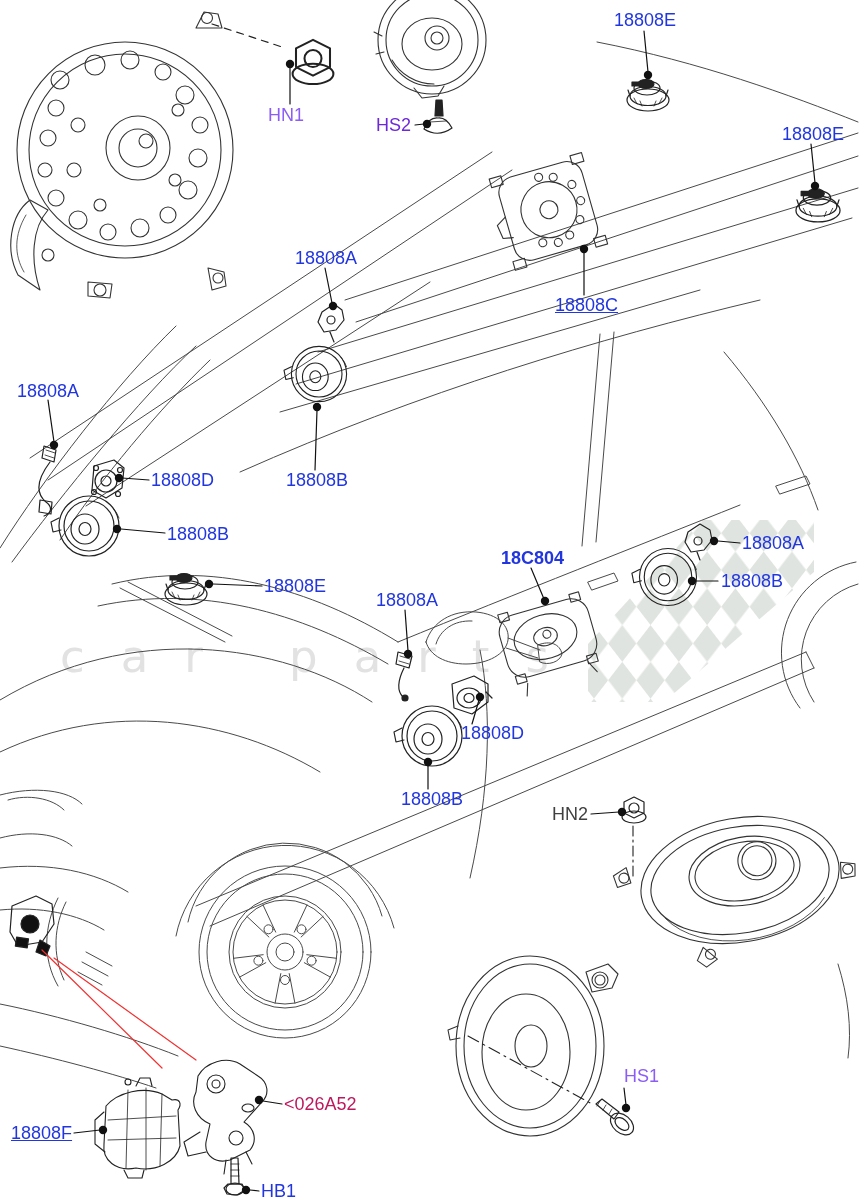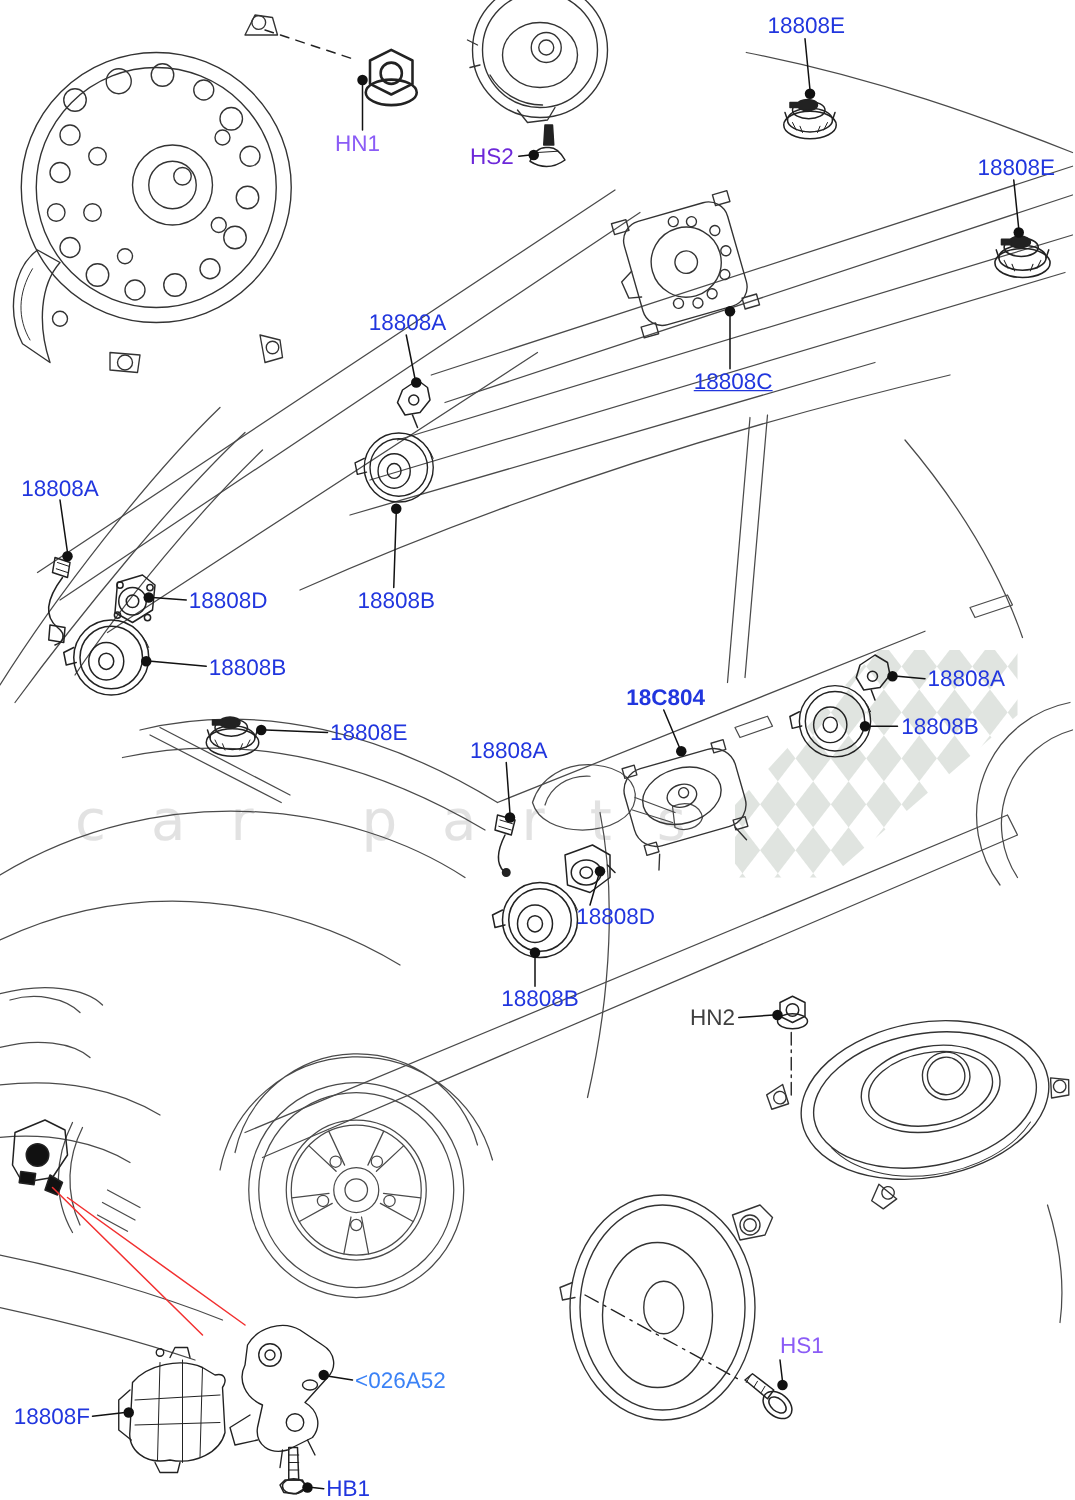--- a/index.html
+++ b/index.html
@@ -379,17 +379,17 @@
       <div class="lbl" style="left: 167px; top: 525px; color: rgb(33, 54, 222);">18808B</div>
       <div class="lbl" style="left: 264px; top: 577px; color: rgb(33, 54, 222);">18808E</div>
       <div class="lbl" style="left: 501px; top: 549px; color: rgb(33, 54, 222); font-weight: bold;">18C804</div>
       <div class="lbl" style="left: 742px; top: 534px; color: rgb(33, 54, 222);">18808A</div>
       <div class="lbl" style="left: 721px; top: 572px; color: rgb(33, 54, 222);">18808B</div>
       <div class="lbl" style="left: 376px; top: 591px; color: rgb(33, 54, 222);">18808A</div>
       <div class="lbl" style="left: 461px; top: 724px; color: rgb(33, 54, 222);">18808D</div>
       <div class="lbl" style="left: 401px; top: 790px; color: rgb(33, 54, 222);">18808B</div>
       <div class="lbl" style="left: 552px; top: 805px; color: #404040;">HN2</div>
       <div class="lbl" style="left: 606px; top: 1067px; color: #8b5cf6; margin-left: 18px;">HS1</div>
-      <div class="lbl" style="left: 11px; top: 1124px; color: rgb(33, 54, 222);">18808F</div>
-      <div class="lbl" style="left: 284px; top: 1095px; color: #3b82f6;">&lt;026A52</div>
+      <div class="lbl" style="left: 11px; top: 1124px; color: rgb(33, 54, 222); text-decoration: underline;">18808F</div>
+      <div class="lbl" style="left: 284px; top: 1095px; color: #be185d;">&lt;026A52</div>
       <div class="lbl" style="left: 261px; top: 1182px; color: rgb(33, 54, 222);">HB1</div>
     </div>
 </div>
 
 </body></html>

